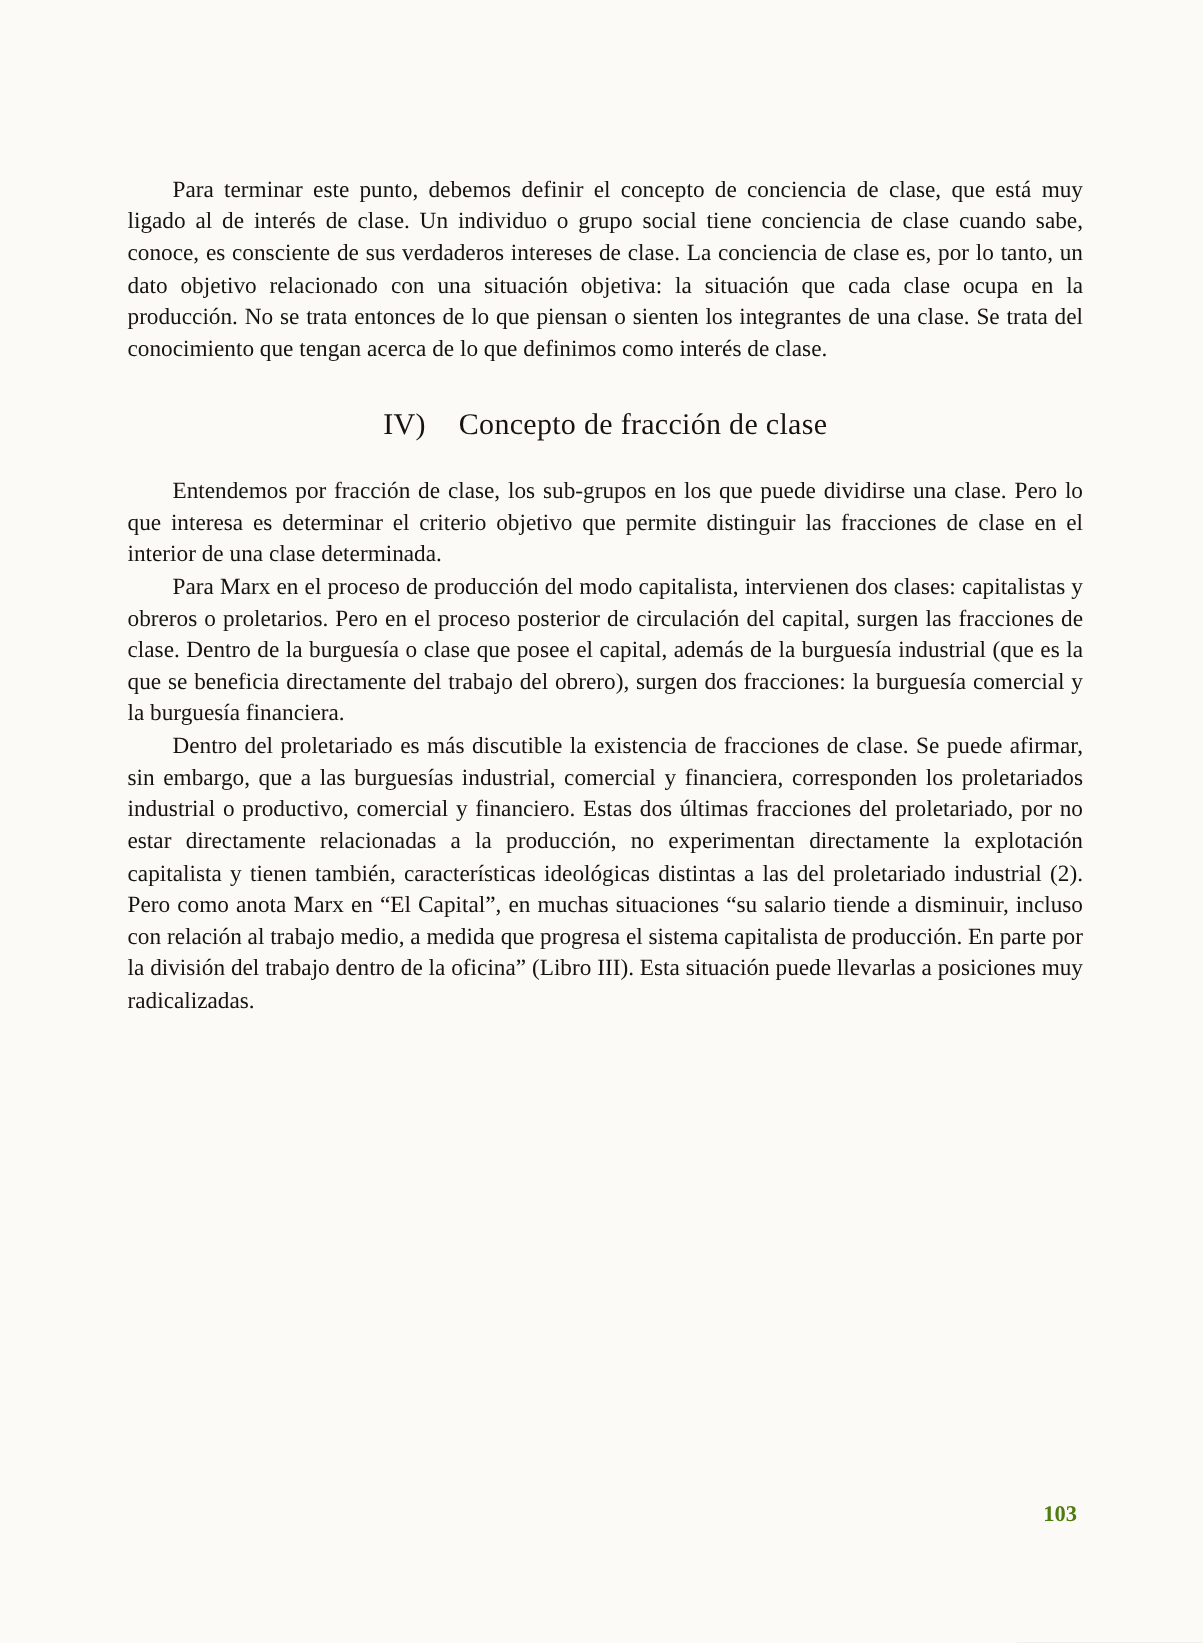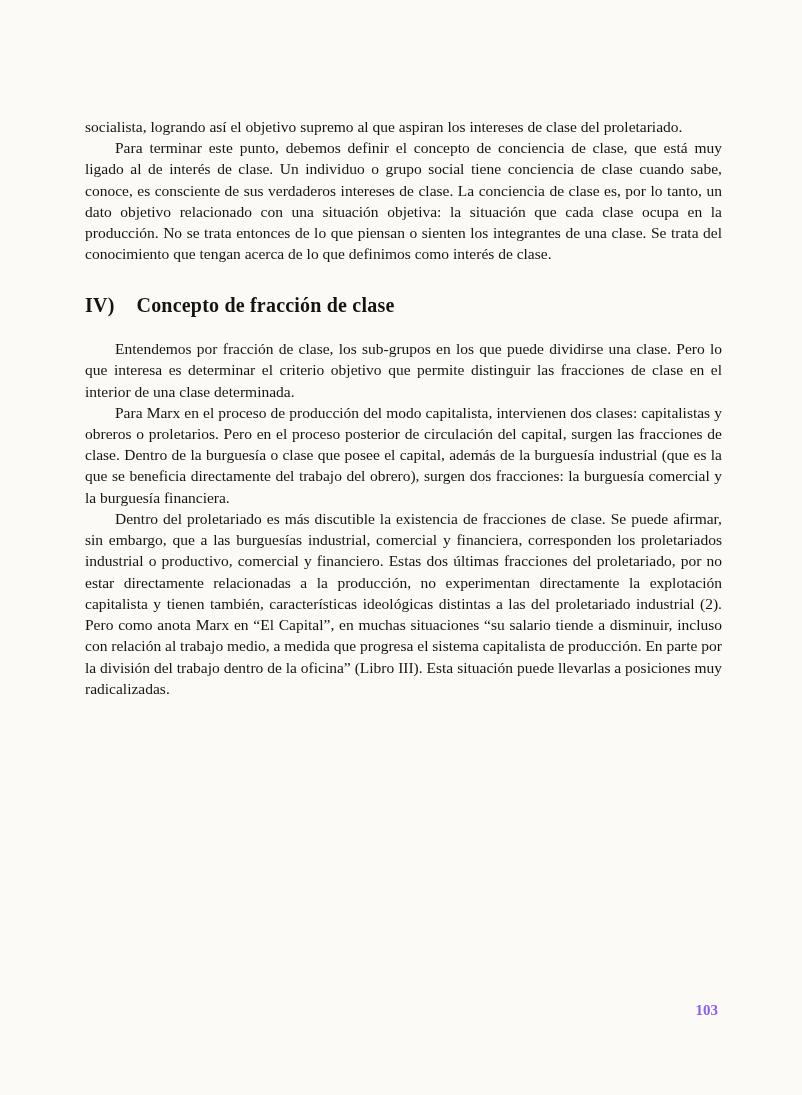--- a/index.html
+++ b/index.html
@@ -33,46 +33,45 @@
     text-indent: 30px;
   }
   .para.noindent {
     text-indent: 0;
   }
   .italic {
   }
   .heading {
     margin: 27px 0 19px 0;
     font-size: 20px;
-    font-weight: bold;
-    text-align: left;
+    font-weight: normal;
+    text-align: center;
     text-indent: 0;
     letter-spacing: 0.2px;
   }
   .heading .numeral {
     display: inline-block;
     margin-right: 22px;
   }
   .page-number {
     position: absolute;
     top: 1002px;
     right: 84px;
     font-family: "Liberation Serif", "DejaVu Serif", serif;
     font-size: 15px;
     font-weight: bold;
-    color: #8b5cf6;
+    color: #4d7c0f;
   }
 </style>
 </head>
 <body>
 
 <div class="page">
   <div class="content">
 
-    <p class="para noindent"><span>socialista, logrando así el objetivo supremo al que aspiran los intereses de clase del proletariado.</span></p>
 
     <p class="para"><span>Para terminar este punto, debemos definir el concepto de </span><span class="italic">conciencia de clase</span><span>, que está muy ligado al de interés de clase. Un individuo o grupo social tiene conciencia de clase </span><span class="italic">cuando sabe, conoce, es consciente de sus verdaderos intereses de clase</span><span>. La conciencia de clase es, por lo tanto, un dato objetivo relacionado con una situación objetiva: la situación que cada clase ocupa en la producción. No se trata entonces de lo que piensan o sienten los integrantes de una clase. Se trata del conocimiento que tengan acerca de lo que definimos como interés de clase.</span></p>
 
     <h2 class="heading">
       <span class="numeral">IV)</span><span>Concepto de fracción de clase</span>
     </h2>
 
 
     <p class="para"><span>Entendemos por fracción de clase, los sub-grupos en los que puede dividirse una clase. Pero lo que interesa es determinar el criterio objetivo que permite distinguir las fracciones de clase en el interior de una clase determinada.</span></p>
 

